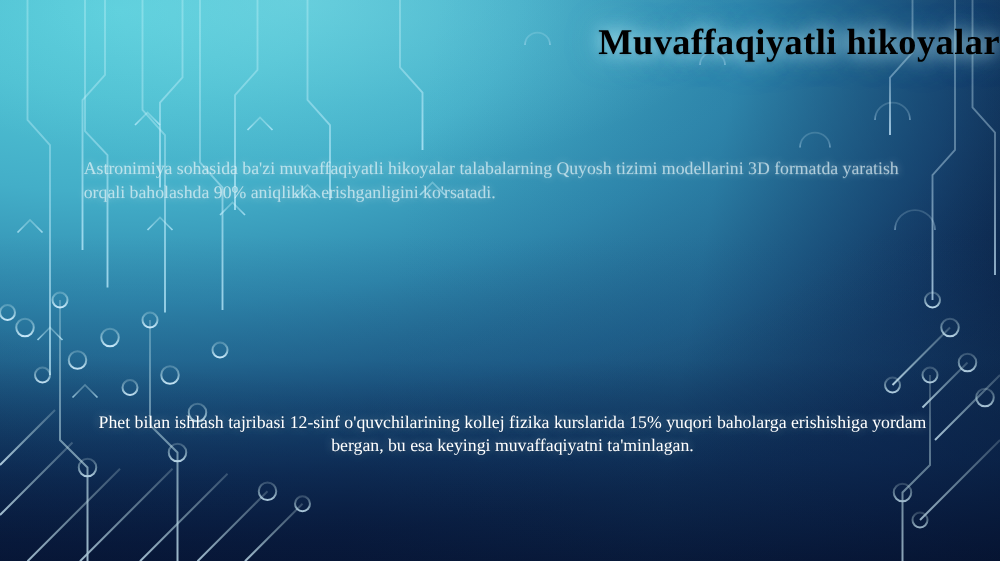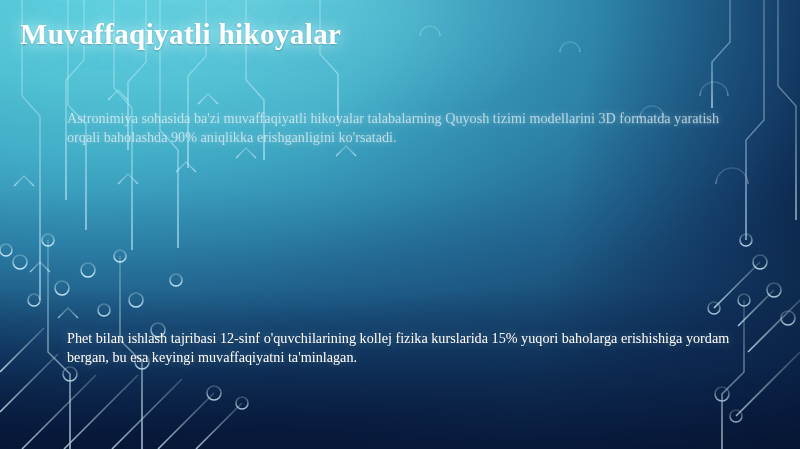--- a/index.html
+++ b/index.html
@@ -62,59 +62,60 @@
   
   .content {
     position: absolute;
     inset: 0;
   }
   .slide-title {
     position: absolute;
     left: 0;
     right: 0;
     top: 18px;
-    text-align: left;
-    color: #ffffff;
+    text-align: right;
+    color: #000000;
     font-size: 29px;
     font-weight: bold;
     letter-spacing: 0.4px;
     text-shadow:
       0 0 14px rgba(210,250,255,0.85),
       0 0 26px rgba(150,225,245,0.55),
       0 1px 2px rgba(20,70,100,0.45);
     margin-left: 20px;
   }
 
   .body-block {
     position: absolute;
     left: 67px;
     width: 686px;
     font-size: 14.2px;
     line-height: 19px;
   }
   .para-1 {
-    top: 109px;
+    top: 126px;
     color: rgba(252,255,255,0.60);
     text-shadow:
       0 0 7px rgba(235,252,255,0.45),
       0 1px 1px rgba(110,180,205,0.35);
   }
   .para-2 {
     top: 226px;
     color: rgba(255,255,255,0.90);
     text-shadow:
       0 0 7px rgba(225,250,255,0.50),
       0 1px 2px rgba(35,95,130,0.45);
   }
   .para-3 {
     top: 329px;
     color: #ffffff;
     text-shadow:
       0 0 8px rgba(205,245,255,0.45),
       0 1px 3px rgba(8,30,62,0.65);
+    text-align: center;
   }
 </style>
 </head>
 <body>
 
 <div class="slide">
 
   <div class="bg-base"></div>
   <div class="bg-tint-right"></div>
   <div class="bg-tint-bottom"></div>

